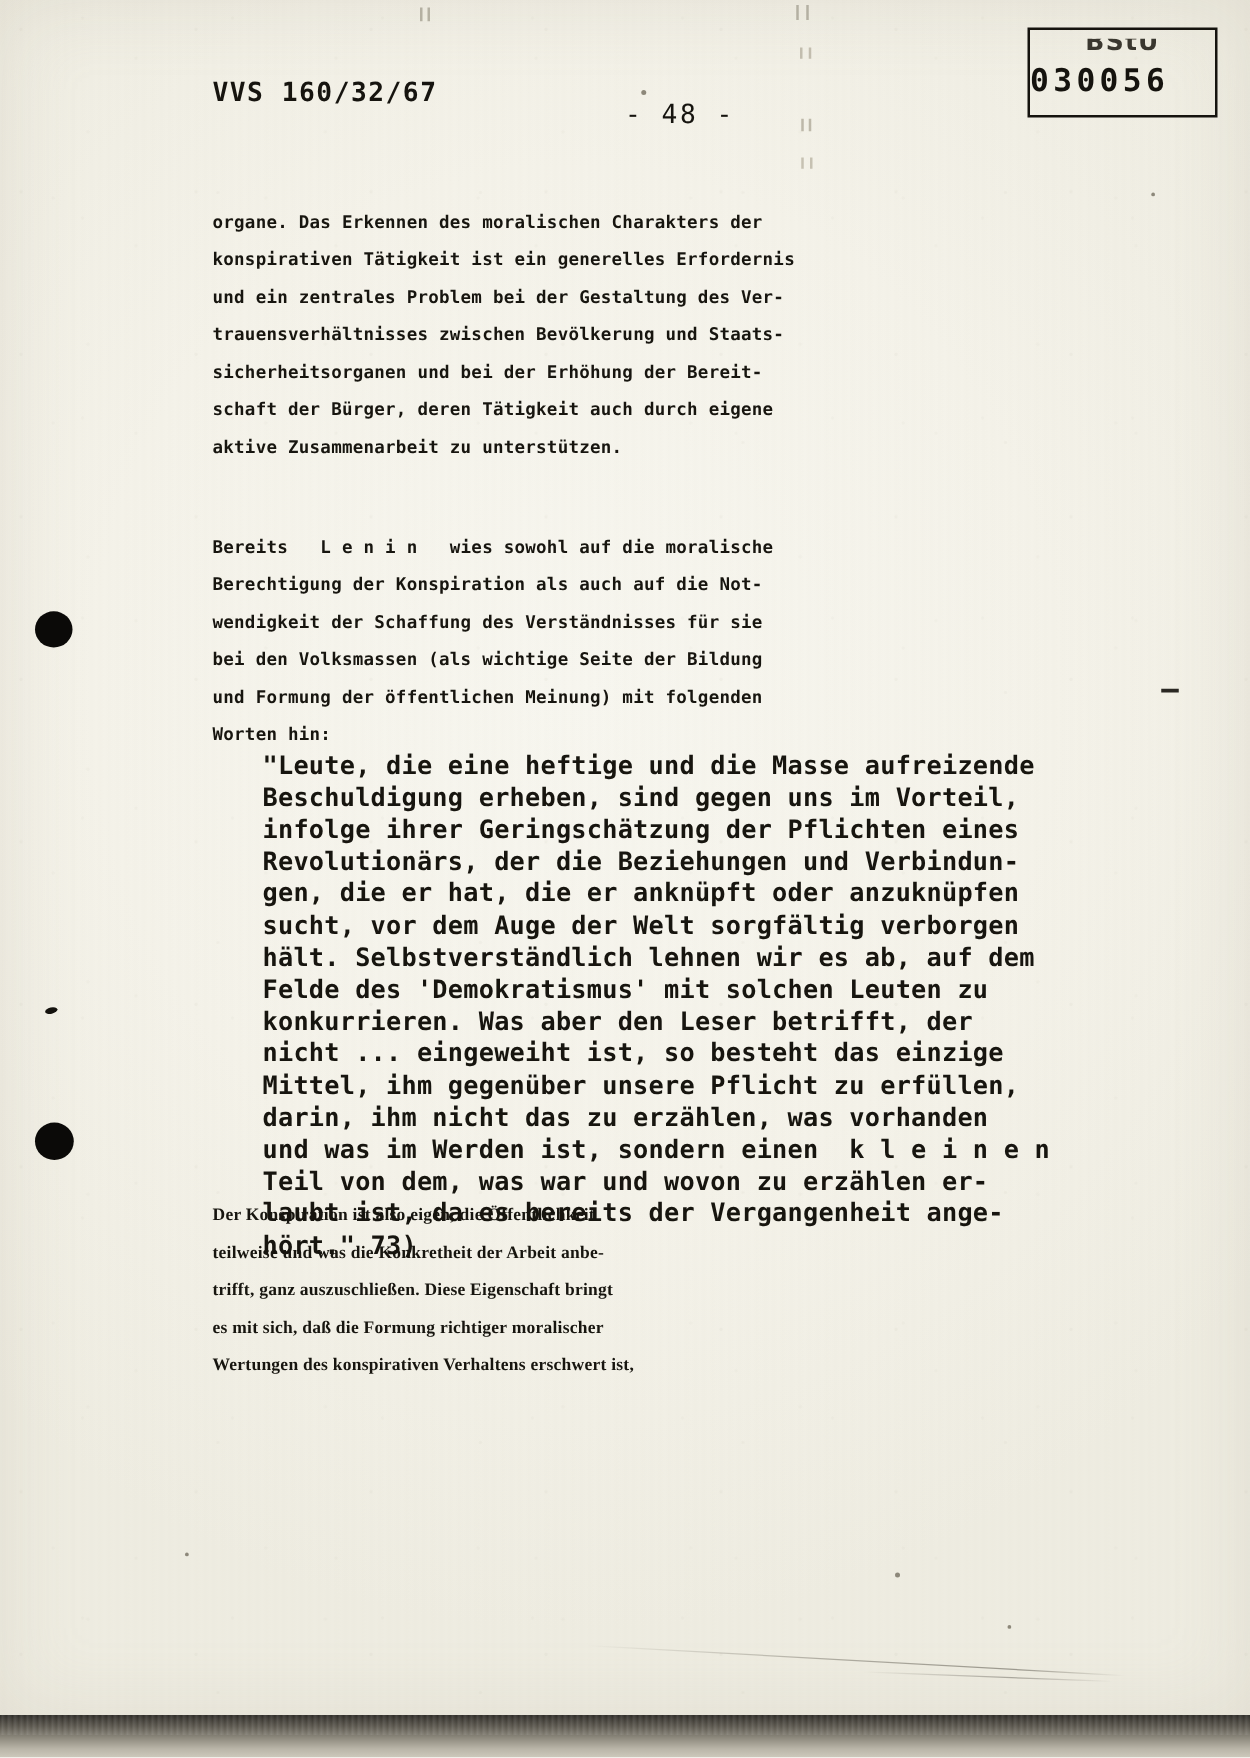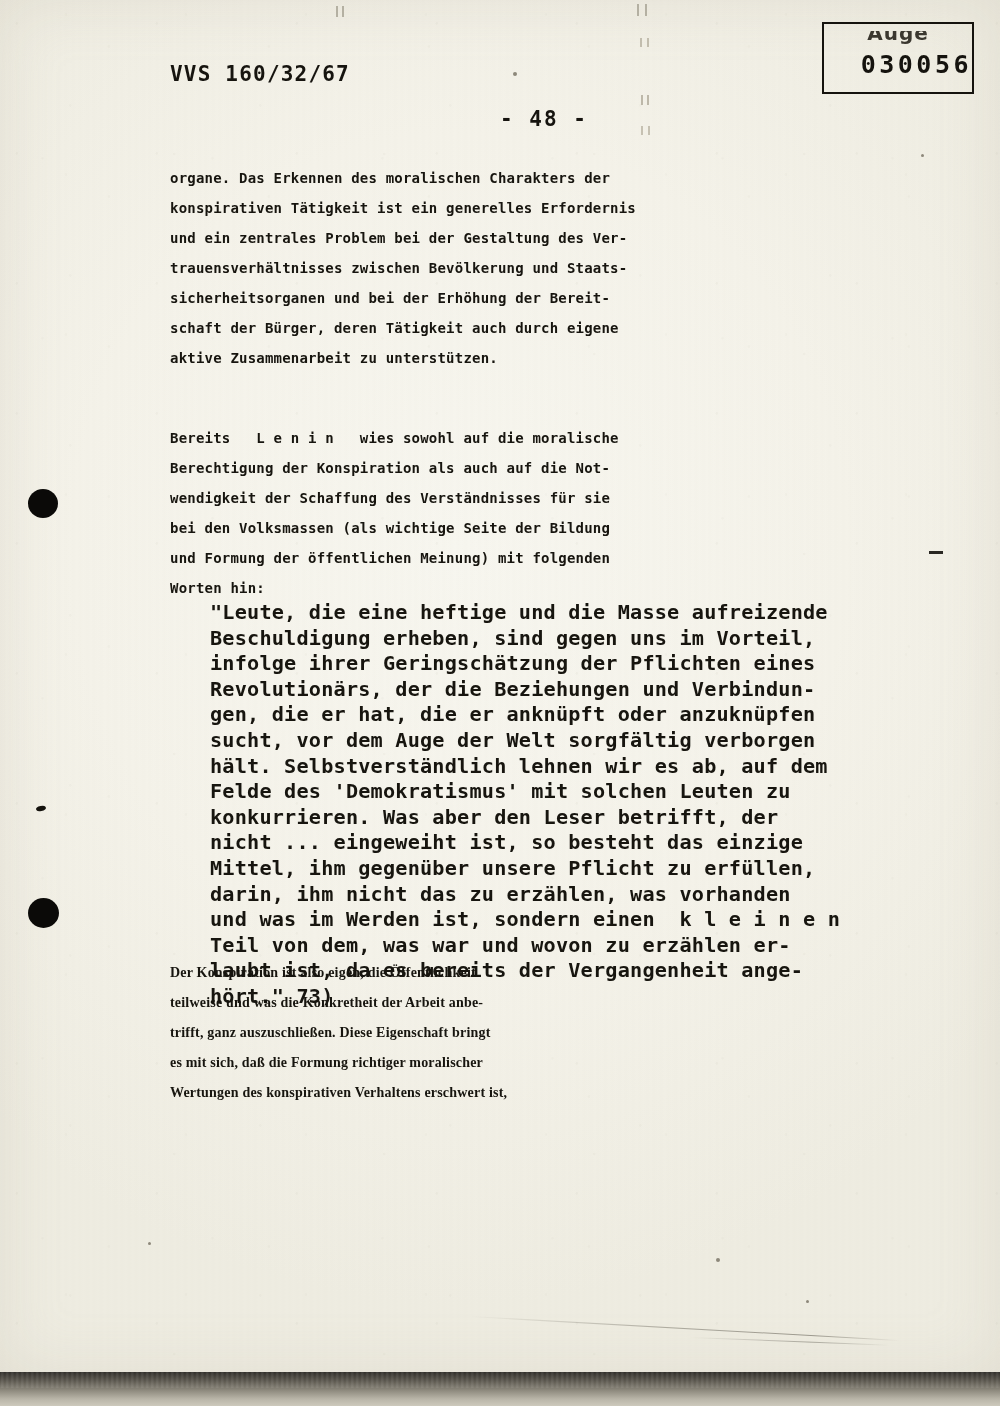--- a/index.html
+++ b/index.html
@@ -81,25 +81,25 @@
     top: 62px;
     font-size: 21px;
     letter-spacing: 1.2px;
     color: #16140f;
     font-weight: 700;
     white-space: pre;
   }
   .page-no {
     position: absolute;
     left: 500px;
-    top: 107px;
+    top: 79px;
     font-size: 21px;
     letter-spacing: 2px;
     color: #16140f;
-    font-weight: 700;
+    font-weight: 400;
     white-space: pre;
   }
 
   
   #stamp {
     position: absolute;
     left: 822px;
     top: 22px;
     width: 152px;
     height: 72px;
@@ -118,21 +118,21 @@
     color: #3a372f;
     font-family: "DejaVu Sans", "Liberation Sans", sans-serif;
     font-weight: 700;
     clip-path: inset(42% 0 0 0);
   }
   #stamp .stamp-number {
     position: absolute;
     top: 26px;
     left: 0;
     width: 100%;
-    text-align: right;
+    text-align: left;
     font-size: 25px;
     letter-spacing: 3.5px;
     color: #15130e;
     font-weight: 700;
   }
 
   
   .body-block {
     position: absolute;
     left: 170px;
@@ -232,21 +232,21 @@
 
   <div id="paper">
     <div id="grain"></div>
     <div id="banding"></div>
 
     <div class="doc-no">VVS 160/32/67</div>
 
     <div class="page-no">- 48 -</div>
 
     <div id="stamp">
-      <div class="stamp-label">Auge</div>
+      <div class="stamp-label">BStU</div>
       <div class="stamp-number">030056</div>
     </div>
 
     <div class="body-block" id="para1">organe. Das Erkennen des moralischen Charakters der
 konspirativen Tätigkeit ist ein generelles Erfordernis
 und ein zentrales Problem bei der Gestaltung des Ver-
 trauensverhältnisses zwischen Bevölkerung und Staats-
 sicherheitsorganen und bei der Erhöhung der Bereit-
 schaft der Bürger, deren Tätigkeit auch durch eigene
 aktive Zusammenarbeit zu unterstützen.</div>

